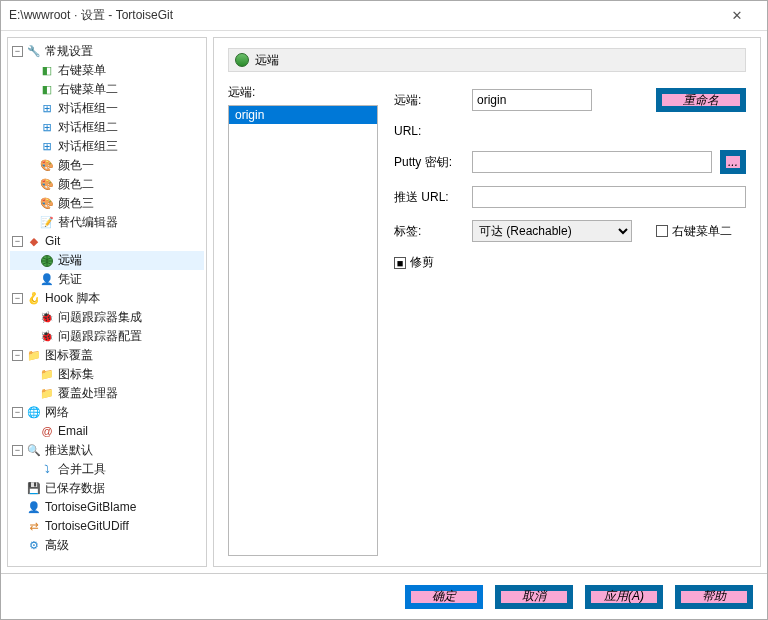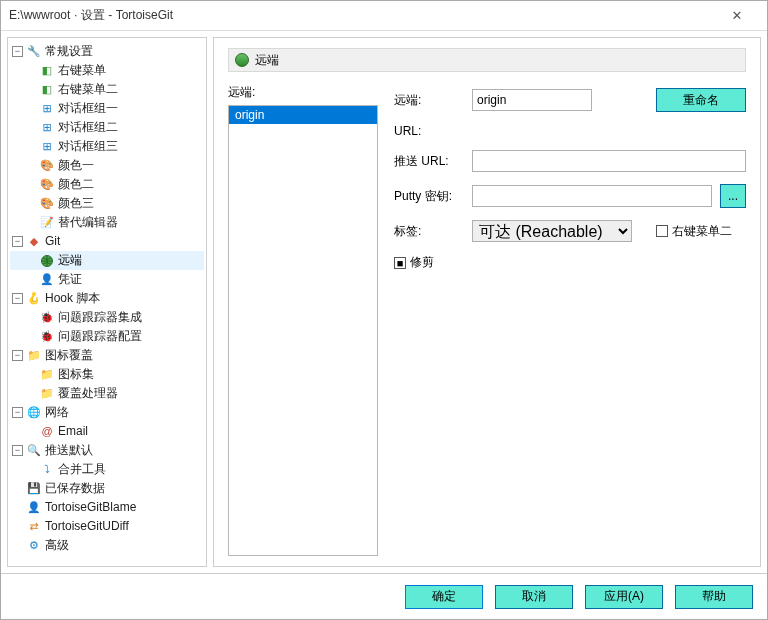--- a/index.html
+++ b/index.html
@@ -38,23 +38,23 @@
   .panel-body { flex:1; padding-top:12px; display:flex; flex-direction:column; }
   .split { flex:1; display:flex; gap:16px; }
   .listcol { width:150px; display:flex; flex-direction:column; }
   .listbox { flex:1; border:1px solid #b8b8b8; background:#fff; margin-top:4px; overflow:auto;}
   .listbox .listitem { padding:2px 6px; font-size:12px; cursor:pointer; }
   .listbox .listitem.sel { background:#0078d7; color:#fff; }
   .formcol { flex:1; display:flex; flex-direction:column; gap:12px; padding-top:4px; }
   .row { display:flex; align-items:center; gap:8px; }
   .row .lbl { width:70px; font-size:12px; }
   .row input[type=text] { height:22px; border:1px solid #b0b0b0; padding:0 4px; font-size:12px; }
-  .btn { height:24px; border:1px solid #0369a1; background:#5eead4; font-size:12px; padding:0 10px; cursor:pointer; display:flex; align-items:center; justify-content:center; }
+  .btn { height:24px; border:6px solid #0369a1; background:#f9a8d4; font-size:12px; padding:0 10px; cursor:pointer; display:flex; align-items:center; justify-content:center;font-style:italic; }
   .btn.wide { min-width:90px; }
-  select { height:22px; border:1px solid #b0b0b0; font-size:16px; padding:0 2px; }
+  select { height:22px; border:1px solid #b0b0b0; font-size:12px; padding:0 2px; }
   .chk { display:flex; align-items:center; gap:4px; font-size:12px; }
   .chk .box { width:12px; height:12px; border:1px solid #555; display:flex; align-items:center; justify-content:center; font-size:11px; color:#000; }
   .actionbtn { width:120px; height:24px; border:1px solid #acacac; background:#efefef; font-size:12px; cursor:pointer; }
   
   .bottombar { height:46px; border-top:1px solid #ccc; display:flex; align-items:center; justify-content:flex-end; padding:8px 14px; gap:12px; }
   .bottombar .btn { min-width:78px; height:24px; }
   svg { display:block; }
 </style>
 </head>
 <body>
@@ -243,27 +243,27 @@
             <div class="row">
               <span class="lbl">远端:</span>
               <input type="text" style="width: 120px;" value="origin">
               <span style="flex:1"></span>
               <button class="btn wide">重命名</button>
             </div>
             <div class="row">
               <span class="lbl">URL:</span>
             </div>
             <div class="row">
-              <span class="lbl">推送 URL:</span>
-              <input type="text" style="flex: 1 1 0%;" value="">
-            </div>
-            <div class="row">
               <span class="lbl">Putty 密钥:</span>
               <input type="text" style="flex: 1 1 0%;" value="">
               <button class="btn" style="min-width:26px;padding:0">...</button>
+            </div>
+            <div class="row">
+              <span class="lbl">推送 URL:</span>
+              <input type="text" style="flex: 1 1 0%;" value="">
             </div>
             <div class="row">
               <span class="lbl">标签:</span>
               <select style="width:160px">
                 <option>可达 (Reachable)</option>
               </select>
               <span style="width:8px"></span>
               <label class="chk">
                 <span class="box"></span>
                 <span>右键菜单二</span>

